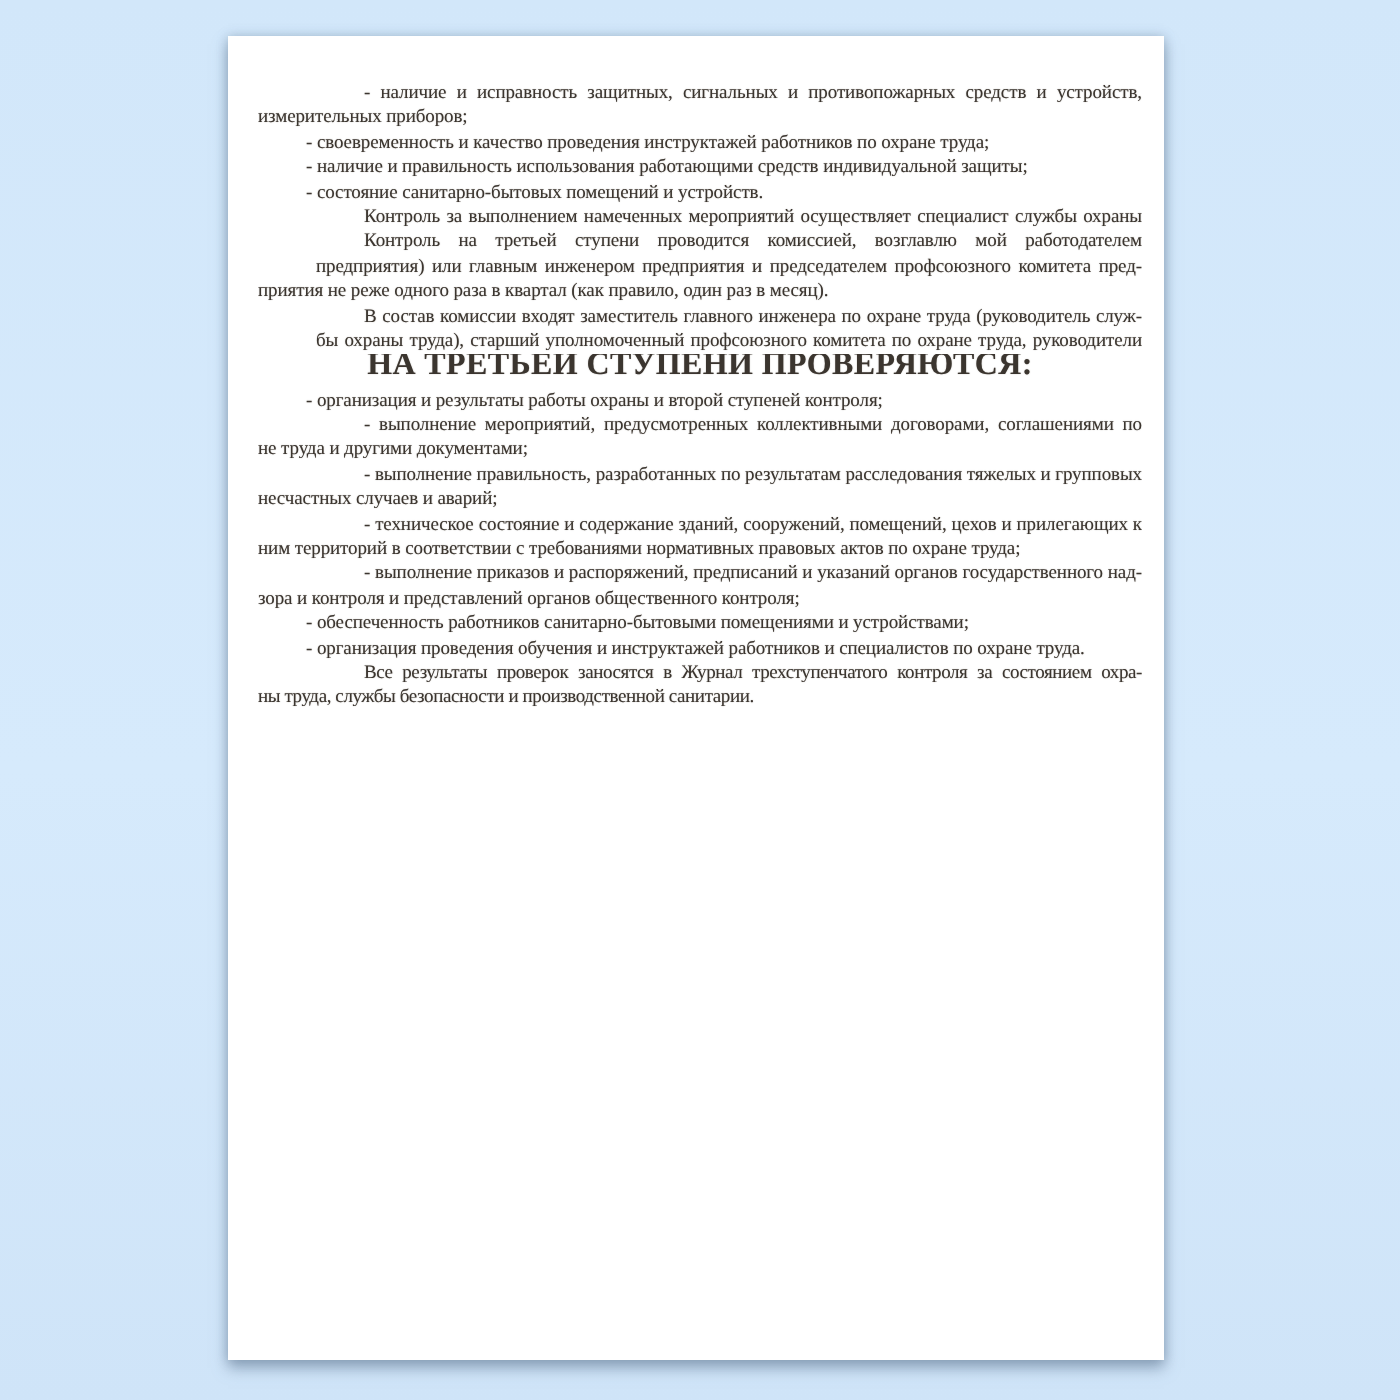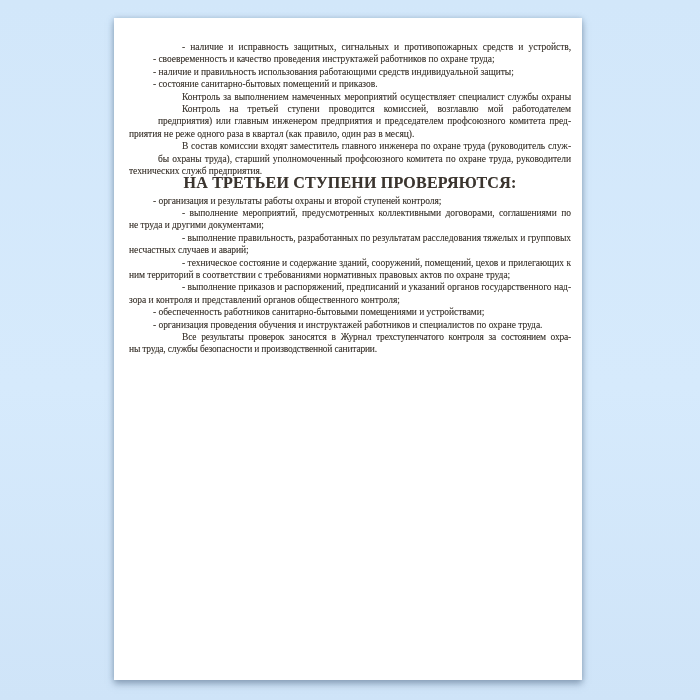--- a/index.html
+++ b/index.html
@@ -60,30 +60,30 @@
 </style>
 </head>
 <body>
 
 <div class="backdrop"></div>
 
 <div class="page">
   <div class="content">
       <div class="doc-block">
         <div class="doc-line fill indent">- наличие и исправность защитных, сигнальных и противопожарных средств и устройств, контрольно-</div>
+        <div class="doc-line">измерительных приборов;</div>
         <div class="doc-line indent">- своевременность и качество проведения инструктажей работников по охране труда;</div>
         <div class="doc-line indent">- наличие и правильность использования работающими средств индивидуальной защиты;</div>
-        <div class="doc-line indent">- состояние санитарно-бытовых помещений и приказов.</div>
+        <div class="doc-line indent">- состояние санитарно-бытовых помещений и устройств.</div>
         <div class="doc-line fill indent">Контроль за выполнением намеченных мероприятий осуществляет специалист службы охраны тру-</div>
         <div class="doc-line fill indent">Контроль на третьей ступени проводится комиссией, возглавлю мой работодателем (руководителем</div>
         <div class="doc-line fill">предприятия) или главным инженером предприятия и председателем профсоюзного комитета пред-</div>
         <div class="doc-line">приятия не реже одного раза в квартал (как правило, один раз в месяц).</div>
         <div class="doc-line fill indent">В состав комиссии входят заместитель главного инженера по охране труда (руководитель служ-</div>
         <div class="doc-line fill">бы охраны труда), старший уполномоченный профсоюзного комитета по охране труда, руководители</div>
-        <div class="doc-line">технических служб предприятия.</div>
       </div>
       <div class="doc-heading">НА ТРЕТЬЕЙ СТУПЕНИ ПРОВЕРЯЮТСЯ:</div>
       <div class="doc-block">
         <div class="doc-line indent">- организация и результаты работы охраны и второй ступеней контроля;</div>
         <div class="doc-line fill indent">- выполнение мероприятий, предусмотренных коллективными договорами, соглашениями по охра-</div>
         <div class="doc-line">не труда и другими документами;</div>
         <div class="doc-line fill indent">- выполнение правильность, разработанных по результатам расследования тяжелых и групповых</div>
         <div class="doc-line">несчастных случаев и аварий;</div>
         <div class="doc-line fill indent">- техническое состояние и содержание зданий, сооружений, помещений, цехов и прилегающих к</div>
         <div class="doc-line">ним территорий в соответствии с требованиями нормативных правовых актов по охране труда;</div>

